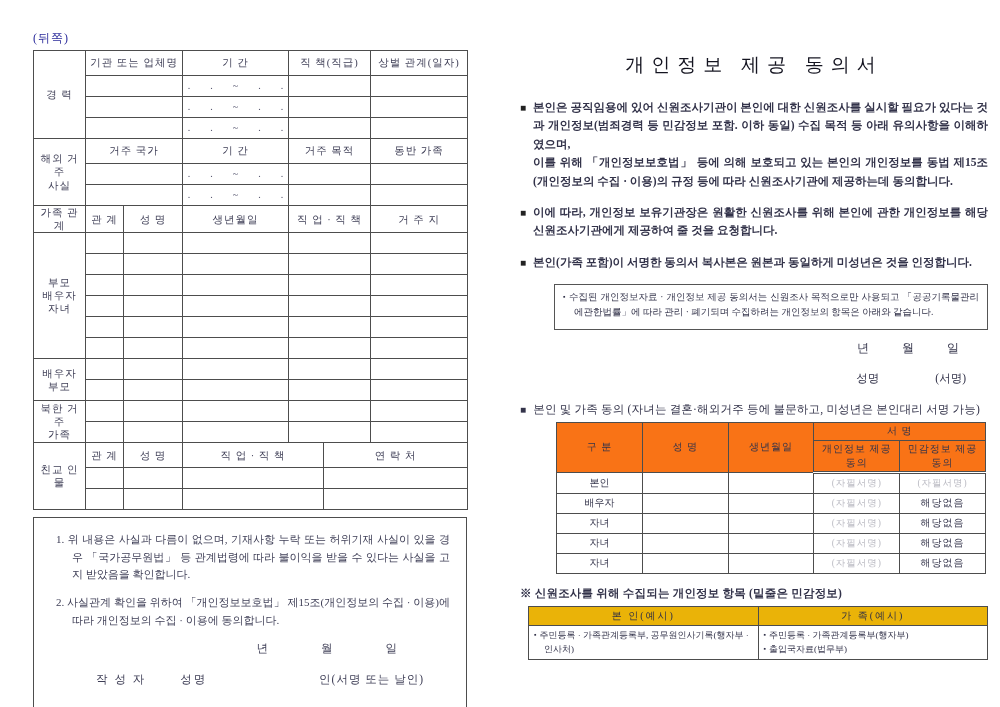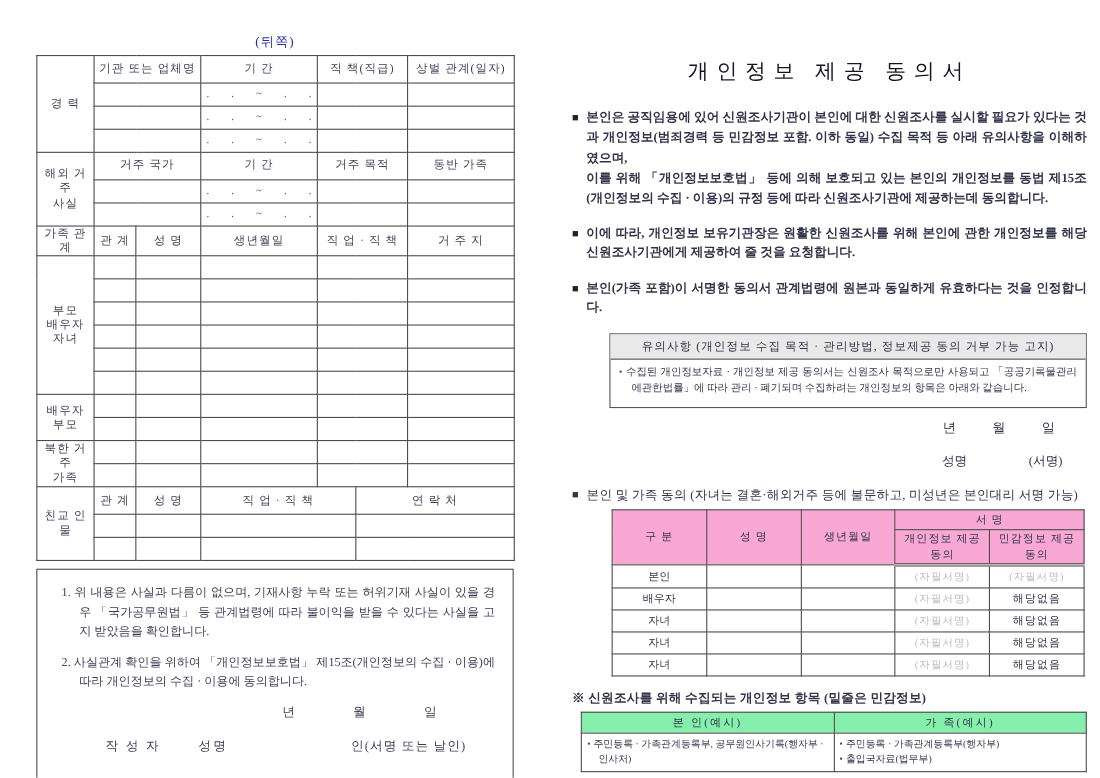--- a/index.html
+++ b/index.html
@@ -3,21 +3,21 @@
 <meta charset="utf-8">
 <style>
   html,body{margin:0;padding:0;}
   body{
     width:1000px;height:707px;position:relative;background:#ffffff;
     font-family:"Liberation Serif","DejaVu Serif",serif;
     color:#3e3e56;overflow:hidden;
   }
   
   .left-page{position:absolute;left:33px;top:30px;width:434px;}
-  .back-label{text-align:center;color:#2b2b9b;font-size:12px;margin-bottom:3px;letter-spacing:1px;}
+  .back-label{text-align:left;color:#2b2b9b;font-size:12px;margin-bottom:3px;letter-spacing:1px;}
   table.form{width:100%;border-collapse:collapse;table-layout:fixed;font-size:10.5px;}
   table.form td{border:1px solid #4d4d4d;text-align:center;padding:0 2px;overflow:hidden;height:20px;line-height:1.25;}
   table.form td.hd{letter-spacing:1px;height:24px;}
   table.form td.lbl{letter-spacing:1px;}
   .pre{white-space:pre-line;}
   td.period{white-space:pre;font-size:10px;color:#50506a;}
   
   .decl-box{border:1px solid #4d4d4d;margin-top:7px;padding:13px 16px 24px 22px;font-size:11px;line-height:1.6;}
   .decl-item{margin:0 0 10px 0;padding-left:16px;text-indent:-16px;text-align:justify;}
   .decl-date{display:flex;justify-content:flex-end;gap:52px;padding-right:52px;margin:10px 0 12px 0;font-size:11.5px;letter-spacing:1px;}
@@ -34,28 +34,28 @@
   .notice-title{background:#e9e9e9;border-bottom:1px solid #555;text-align:center;font-size:10.5px;padding:4px 0;letter-spacing:1px;color:#2f2f45;}
   .notice-body{padding:5px 8px 6px 8px;font-size:9.5px;line-height:1.55;}
   .notice-item{padding-left:11px;text-indent:-11px;margin-bottom:3px;text-align:justify;font-family:Liberation Serif, serif;}
   .sq{font-size:7px;vertical-align:1px;margin-right:3px;}
   .date-right{display:flex;justify-content:flex-end;gap:32px;padding-right:28px;margin:8px 0 14px 0;font-size:12px;letter-spacing:1px;}
   .sign-line{display:flex;justify-content:flex-end;gap:56px;padding-right:22px;margin-bottom:16px;font-size:11.5px;}
   .section-heading{display:flex;gap:7px;font-size:11.5px;margin-bottom:5px;letter-spacing:0.2px;}
   .section-heading .glyph{font-size:10px;padding-top:2px;}
   table.consent{width:calc(100% - 38px);margin-left:36px;border-collapse:collapse;table-layout:fixed;font-size:10px;margin-bottom:12px;}
   table.consent td{border:1px solid #4d4d4d;text-align:center;padding:1px 2px;height:17px;}
-  table.consent td.chd{background:#f9a8d4;letter-spacing:1px;height:15px;}
+  table.consent td.chd{background:#f97316;letter-spacing:1px;height:15px;}
   table.consent tr.hdr2 td{border-bottom:3px double #4d4d4d;}
   .ghost{color:#bcbcc4;font-size:9.5px;letter-spacing:1px;}
   .solid{color:#33334a;font-size:10px;letter-spacing:1px;}
   .collect-heading{font-size:11.5px;margin:4px 0 5px 0;letter-spacing:0.2px;font-weight:bold;}
   table.collect{width:calc(100% - 8px);margin-left:8px;border-collapse:collapse;table-layout:fixed;font-size:9px;}
   table.collect td{border:1px solid #4d4d4d;vertical-align:top;padding:3px 5px;}
-  table.collect td.chd{background:#86efac;text-align:center;font-size:10px;letter-spacing:2px;padding:2px 0;color:#2f2f45;}
+  table.collect td.chd{background:#eab308;text-align:center;font-size:10px;letter-spacing:2px;padding:2px 0;color:#2f2f45;}
   .ci{padding-left:10px;text-indent:-10px;line-height:1.55;}
 </style>
 </head>
 <body>
 
 <div class="left-page">
   <div class="back-label">(뒤쪽)</div>
 
   <table class="form">
     <colgroup>
@@ -256,26 +256,25 @@
   </div>
   <div class="bullet-para">
     <span class="glyph">■</span>
     <div class="btxt">
         <p>이에 따라, 개인정보 보유기관장은 원활한 신원조사를 위해 본인에 관한 개인정보를 해당 신원조사기관에게 제공하여 줄 것을 요청합니다.</p>
       </div>
   </div>
   <div class="bullet-para">
     <span class="glyph">■</span>
     <div class="btxt">
-        <p>본인(가족 포함)이 서명한 동의서 관계법령에 원본과 동일하게 유효하다는 것을 인정합니다.</p>
+        <p>본인(가족 포함)이 서명한 동의서 복사본은 원본과 동일하게 미성년은 것을 인정합니다.</p>
       </div>
   </div>
 
   <div class="notice-box">
-    <div class="notice-title">유의사항 (개인정보 수집 목적 · 관리방법, 정보제공 동의 거부 가능 고지)</div>
     <div class="notice-body">
       <div class="notice-item"><span class="sq">▪</span><span>수집된 개인정보자료 · 개인정보 제공 동의서는 신원조사 목적으로만 사용되고 「공공기록물관리에관한법률」에 따라 관리 · 폐기되며 수집하려는 개인정보의 항목은 아래와 같습니다.</span></div>
     </div>
   </div>
 
   <div class="date-right">
     <span>년</span>
     <span>월</span>
     <span>일</span>
   </div>

